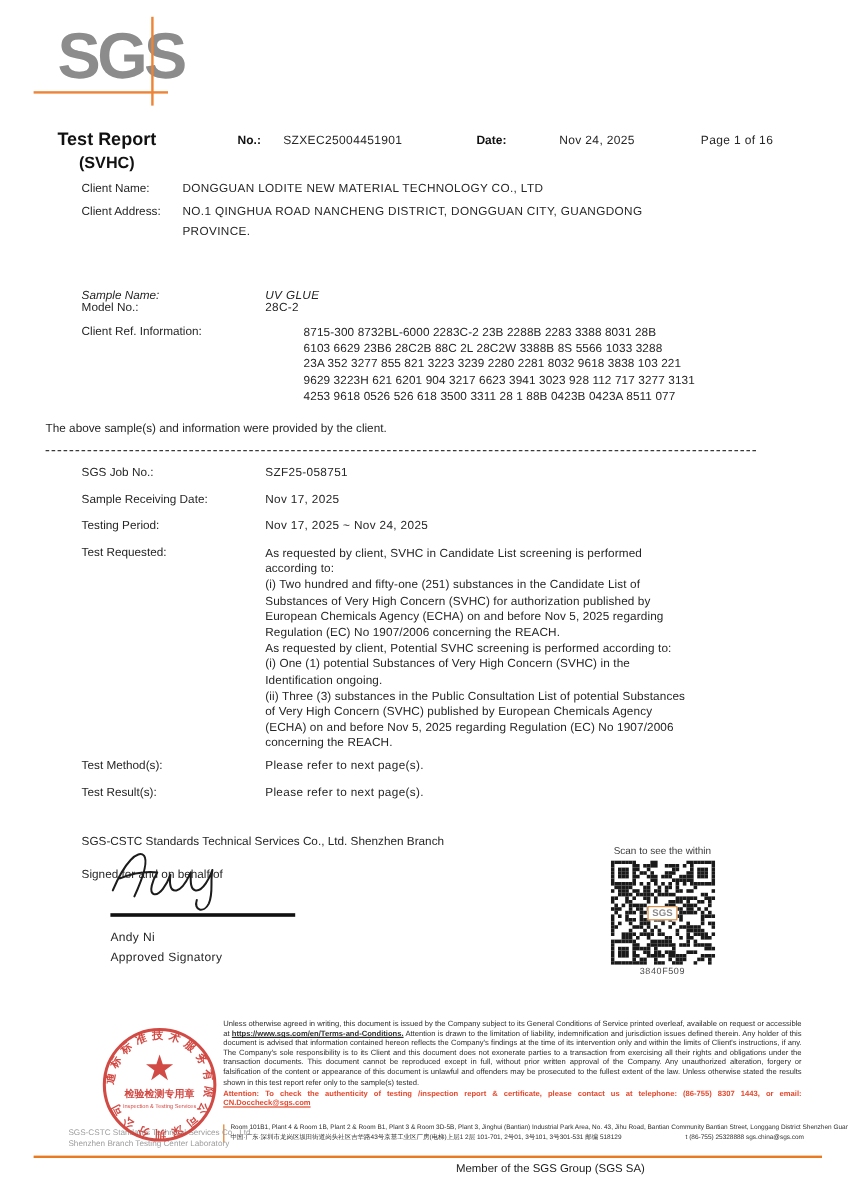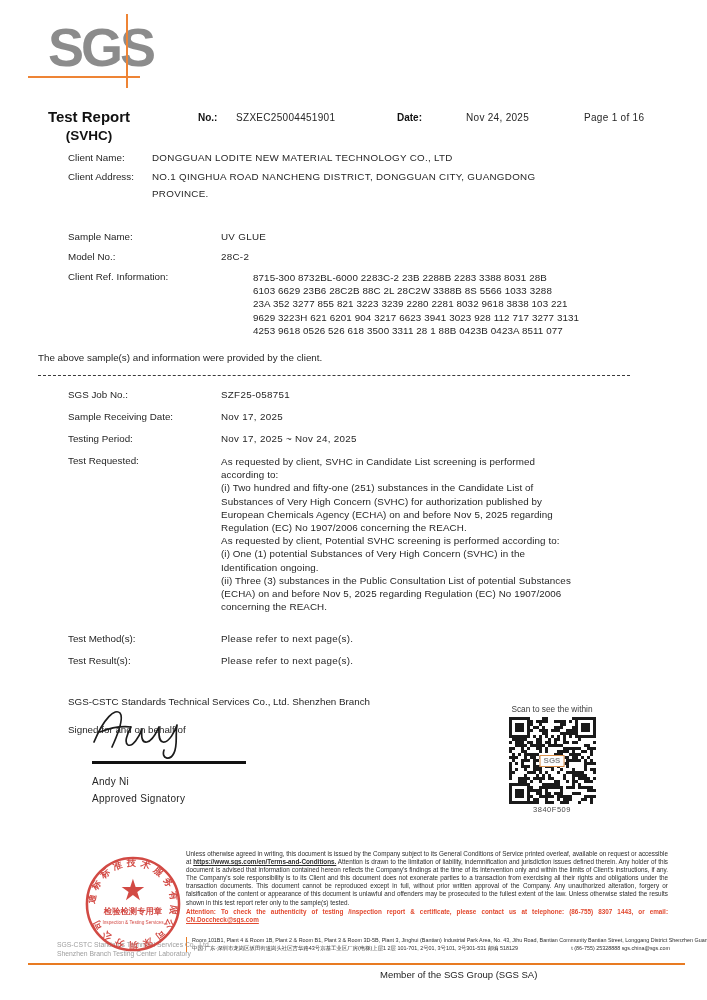--- a/index.html
+++ b/index.html
@@ -77,21 +77,21 @@
   <div class="abs row" style="left:68px;top:152px;">
     <span class="lbl c1">Client Name:</span>
     <span class="val">DONGGUAN LODITE NEW MATERIAL TECHNOLOGY CO., LTD</span>
   </div>
   <div class="abs row" style="left:68px;top:171px;">
     <span class="lbl c1">Client Address:</span>
     <span class="val" style="width:470px;">NO.1 QINGHUA ROAD NANCHENG DISTRICT, DONGGUAN CITY, GUANGDONG</span>
   </div>
   <div class="abs val" style="left:152px;top:188px;">PROVINCE.</div>
 
-  <div class="abs row" style="left:68px;top:231px;">
+  <div class="abs row" style="left:68px;top:241px;font-style:italic;">
     <span class="lbl c2w">Sample Name:</span>
     <span class="val">UV GLUE</span>
   </div>
   <div class="abs row" style="left:68px;top:251px;">
     <span class="lbl c2w">Model No.:</span>
     <span class="val">28C-2</span>
   </div>
   <div class="abs row" style="left:68px;top:271px;gap:32px;">
     <span class="lbl c2w">Client Ref. Information:</span>
     <span class="val para">
@@ -126,20 +126,21 @@
         <div class="mono-line">As requested by client, SVHC in Candidate List screening is performed</div>
         <div class="mono-line">according to:</div>
         <div class="mono-line">(i) Two hundred and fifty-one (251) substances in the Candidate List of</div>
         <div class="mono-line">Substances of Very High Concern (SVHC) for authorization published by</div>
         <div class="mono-line">European Chemicals Agency (ECHA) on and before Nov 5, 2025 regarding</div>
         <div class="mono-line">Regulation (EC) No 1907/2006 concerning the REACH.</div>
         <div class="mono-line">As requested by client, Potential SVHC screening is performed according to:</div>
         <div class="mono-line">(i) One (1) potential Substances of Very High Concern (SVHC) in the</div>
         <div class="mono-line">Identification ongoing.</div>
         <div class="mono-line">(ii) Three (3) substances in the Public Consultation List of potential Substances</div>
+        <div class="mono-line">of Very High Concern (SVHC) published by European Chemicals Agency</div>
         <div class="mono-line">(ECHA) on and before Nov 5, 2025 regarding Regulation (EC) No 1907/2006</div>
         <div class="mono-line">concerning the REACH.</div>
       </span>
     </span>
   </div>
   <div class="abs row" style="left:68px;top:633px;">
     <span class="lbl c2w">Test Method(s):</span>
     <span class="val">Please refer to next page(s).</span>
   </div>
   <div class="abs row" style="left:68px;top:655px;">

